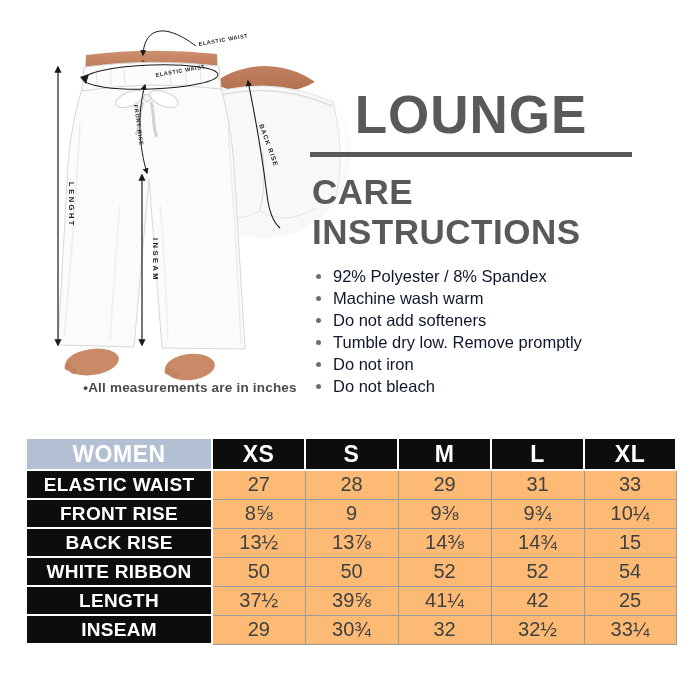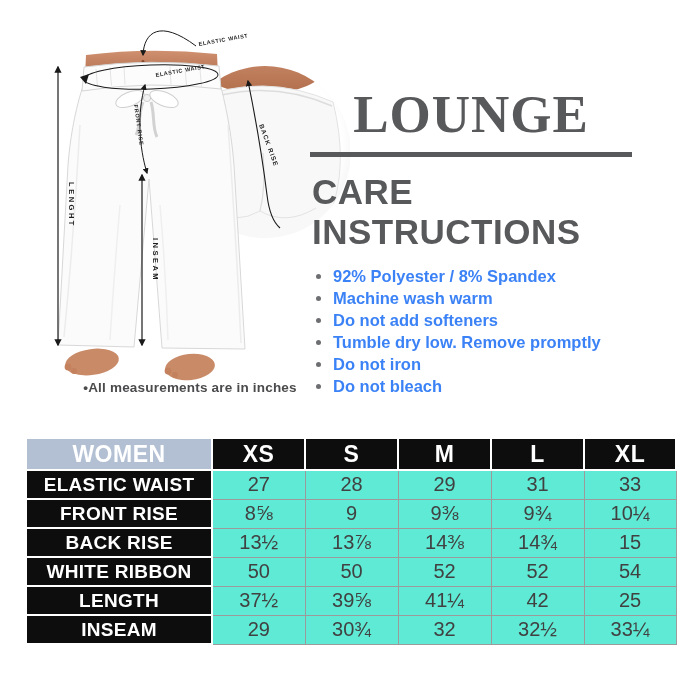--- a/index.html
+++ b/index.html
@@ -4,30 +4,30 @@
 <style>
   html,body{margin:0;padding:0;background:#ffffff;}
   .canvas{
     position:relative;width:700px;height:700px;background:#ffffff;overflow:hidden;
     font-family:"Liberation Sans","DejaVu Sans",sans-serif;
   }
   
   .right-col{position:absolute;left:310px;top:90px;width:322px;}
   .title{
     text-align:center;font-size:53px;line-height:49px;font-weight:800;
-    color:#58595b;letter-spacing:1px;margin:0;font-family:Liberation Serif, serif;
+    color:#58595b;letter-spacing:1px;margin:0;
   }
   .divider{height:5px;background:#58595b;margin-top:13px;}
   .care-title{
     font-size:35px;font-weight:800;color:#58595b;letter-spacing:.5px;
     margin:15px 0 13px 2px;
   }
   .care-list{list-style:none;margin:0;padding:0 0 0 6px;}
   .care-item{display:flex;align-items:center;gap:12px;height:22px;
-    font-size:16.5px;color:#3b82f6;font-weight:bold;}
+    font-size:16.5px;color:#0f172a;}
   .bullet{width:5px;height:5px;border-radius:50%;background:#6d6e71;flex:none;}
   
   .note{
     position:absolute;left:25px;top:380px;width:330px;text-align:center;
     font-size:13.5px;font-weight:700;color:#4b4b4d;letter-spacing:.2px;
   }
   
   .size-table{
     position:absolute;left:25px;top:437px;width:650px;
     border-collapse:collapse;table-layout:fixed;
@@ -38,21 +38,21 @@
   .size-table thead th{
     height:30px;background:#0d0d0d;color:#ffffff;font-size:23px;font-weight:700;
     letter-spacing:.5px;border:2px solid #ffffff;text-align:center;
   }
   .size-table thead th.women{background:#b3c0d4;}
   .size-table tbody th{
     background:#0d0d0d;color:#ffffff;font-size:19px;font-weight:700;
     letter-spacing:.3px;border:2px solid #ffffff;
   }
   .size-table tbody td{
-    background:#5eead4;color:#414142;font-size:20px;font-weight:400;
+    background:#fdba74;color:#414142;font-size:20px;font-weight:400;
     border:1px solid #9b9b9b;
   }
   
   .illus{position:absolute;left:10px;top:5px;}
   .anno{font-family:"Liberation Sans","DejaVu Sans",sans-serif;fill:#1f1f1f;font-weight:700;}
 </style>
 </head>
 <body>
 
 <div class="canvas">

